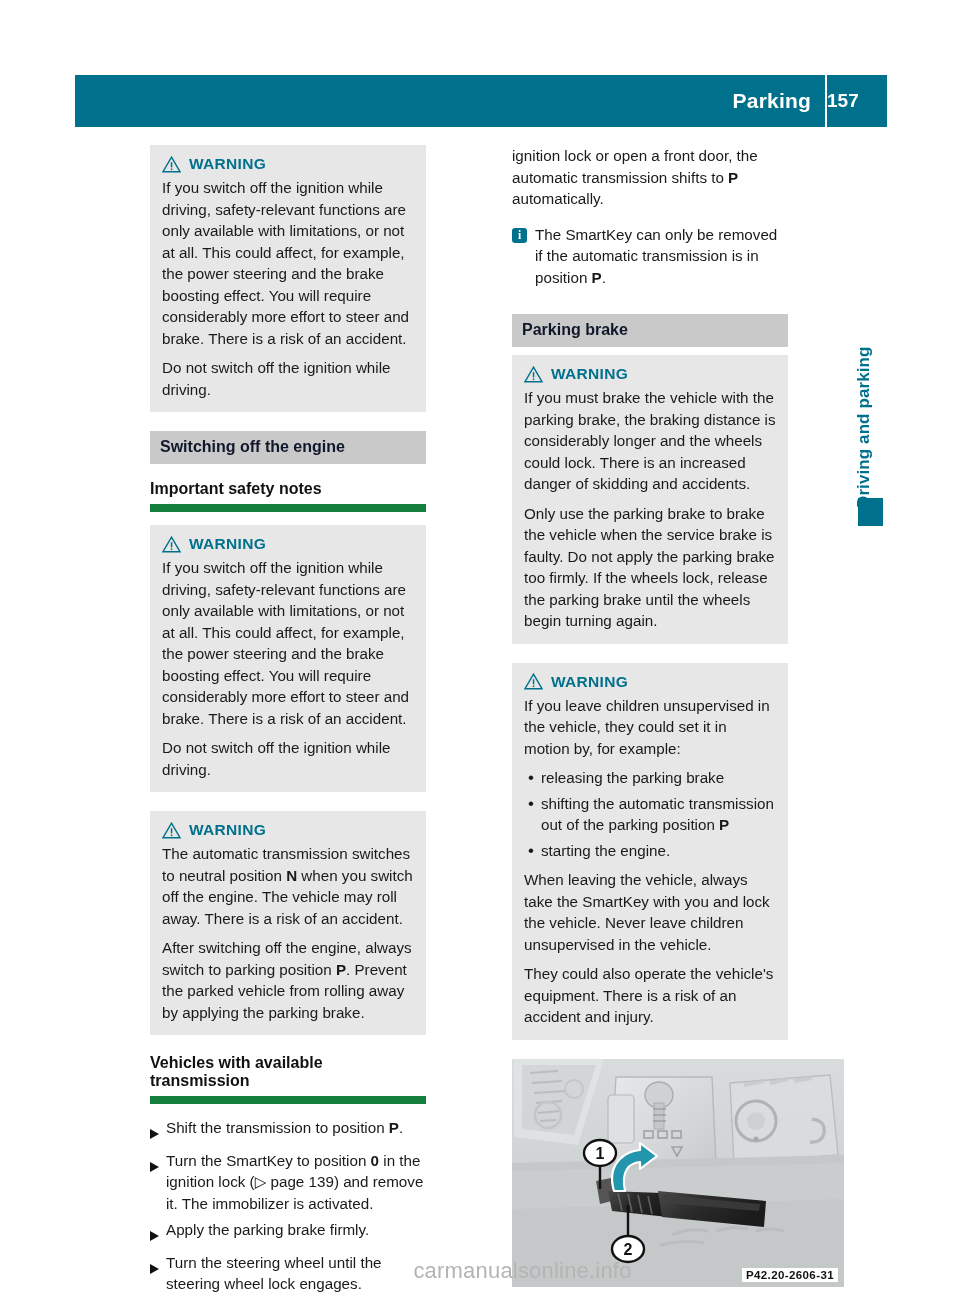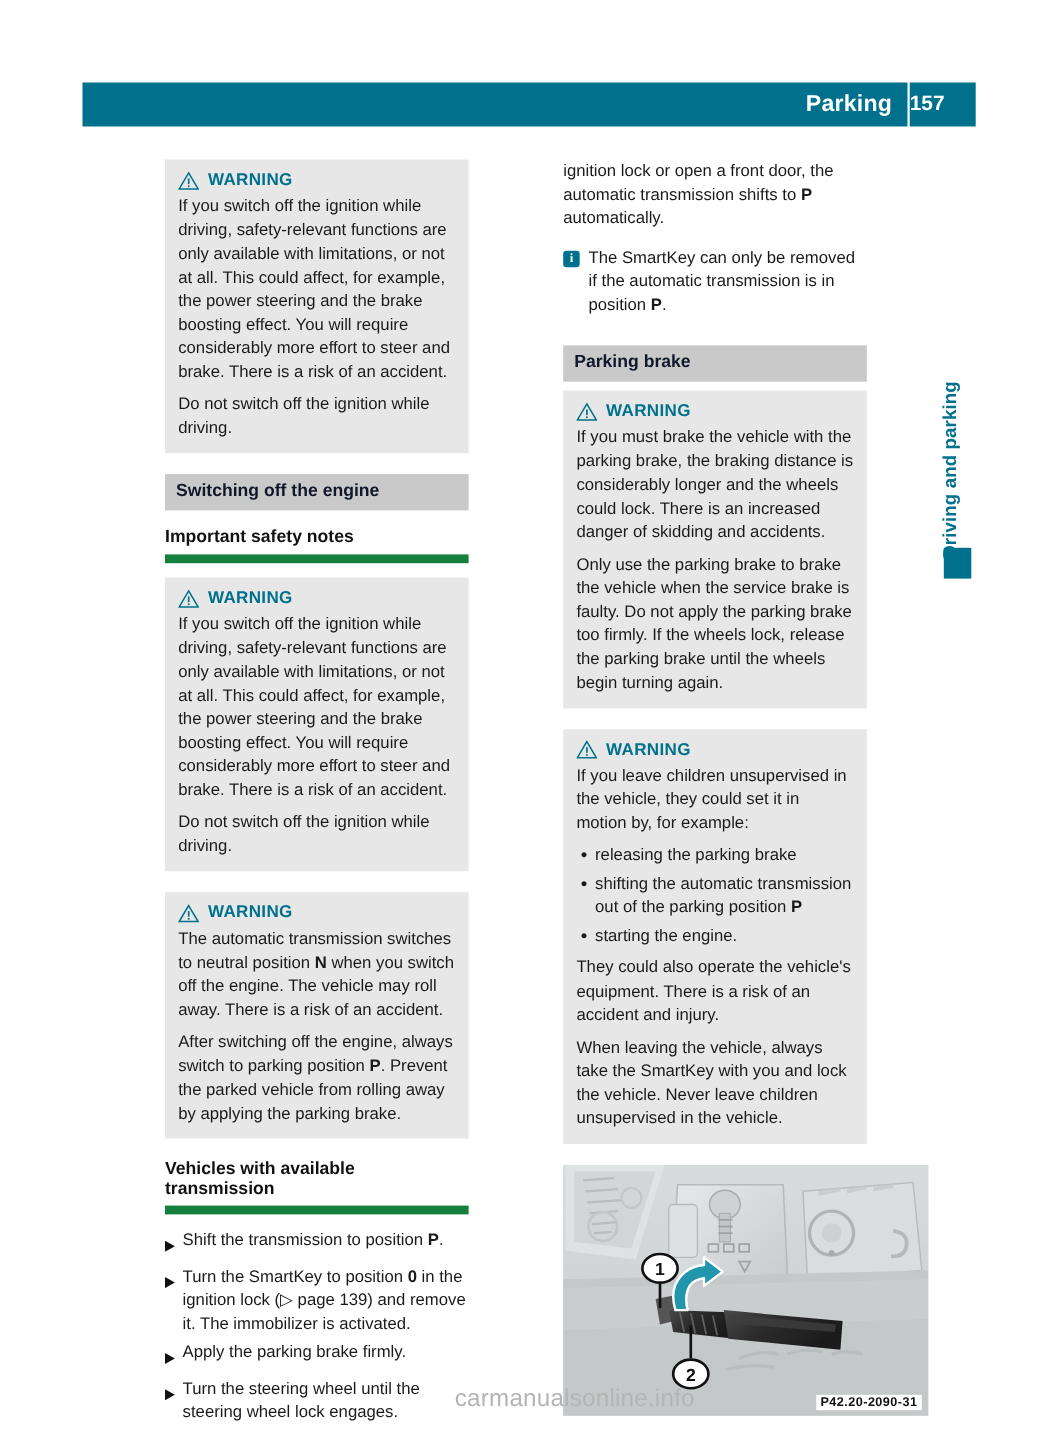--- a/index.html
+++ b/index.html
@@ -20,21 +20,21 @@
     inset: 0;
     background: #fff;
   }
 
   
   .header-bar {
     position: absolute;
     left: 75px;
     top: 75px;
     width: 812px;
-    height: 40px;
+    height: 52px;
     background: #00718c;
     display: flex;
     align-items: center;
     justify-content: flex-end;
     box-sizing: border-box;
   }
   .header-title {
     color: #ffffff;
     font-size: 21px;
     font-weight: bold;
@@ -398,22 +398,22 @@
         <li class="dot-item">
           <span class="dot-marker">•</span>
           <span><span>shifting the automatic transmission out of the parking position </span><b>P</b></span>
         </li>
         <li class="dot-item">
           <span class="dot-marker">•</span>
           <span><span>starting the engine.</span></span>
         </li>
       </ul>
 
+      <p class="body-text">When leaving the vehicle, always take the SmartKey with you and lock the vehicle. Never leave children unsupervised in the vehicle.</p>
       <p class="body-text">They could also operate the vehicle's equipment. There is a risk of an accident and injury.</p>
-      <p class="body-text">When leaving the vehicle, always take the SmartKey with you and lock the vehicle. Never leave children unsupervised in the vehicle.</p>
     </div>
 
     <div class="figure">
       <svg width="332" height="228" viewBox="0 0 332 228">
         <defs>
           <linearGradient id="bgGrad" x1="0" y1="0" x2="0" y2="1">
             <stop offset="0%" stop-color="#d9dcdd"></stop>
             <stop offset="55%" stop-color="#cfd2d3"></stop>
             <stop offset="100%" stop-color="#c3c6c7"></stop>
           </linearGradient>
@@ -513,20 +513,20 @@
           <ellipse cx="88" cy="94" rx="16" ry="13" fill="#fff" stroke="#111" stroke-width="2.4"></ellipse>
           <text x="88" y="100" font-family="Liberation Sans, sans-serif" font-size="16" font-weight="bold" fill="#111" text-anchor="middle">1</text>
         </g>
 
         <g>
           <path d="M116 146 L116 176" stroke="#111" stroke-width="2.4" fill="none"></path>
           <ellipse cx="116" cy="190" rx="16" ry="13" fill="#fff" stroke="#111" stroke-width="2.4"></ellipse>
           <text x="116" y="196" font-family="Liberation Sans, sans-serif" font-size="16" font-weight="bold" fill="#111" text-anchor="middle">2</text>
         </g>
       </svg>
-      <span class="fig-id">P42.20-2090-31</span>
+      <span class="fig-id">P42.20-2606-31</span>
     </div>
 
   </div>
 
   <div class="watermark">carmanualsonline.info</div>
 
 </div>
 
 </body></html>

